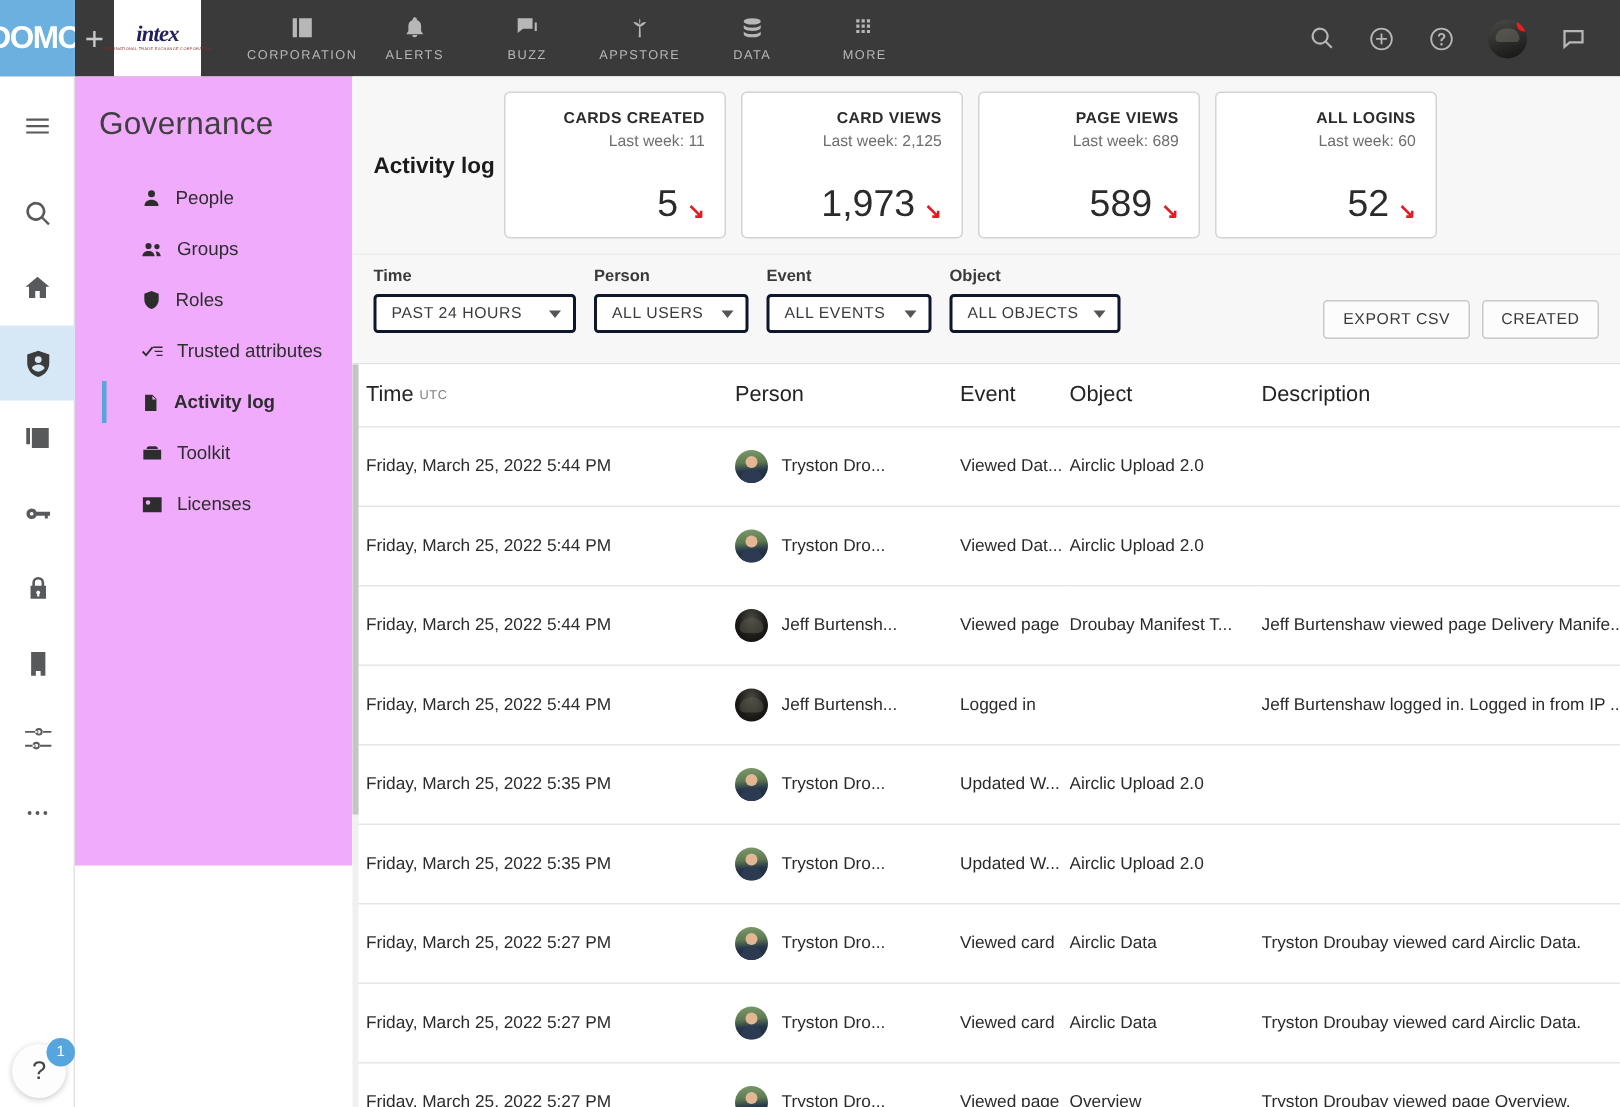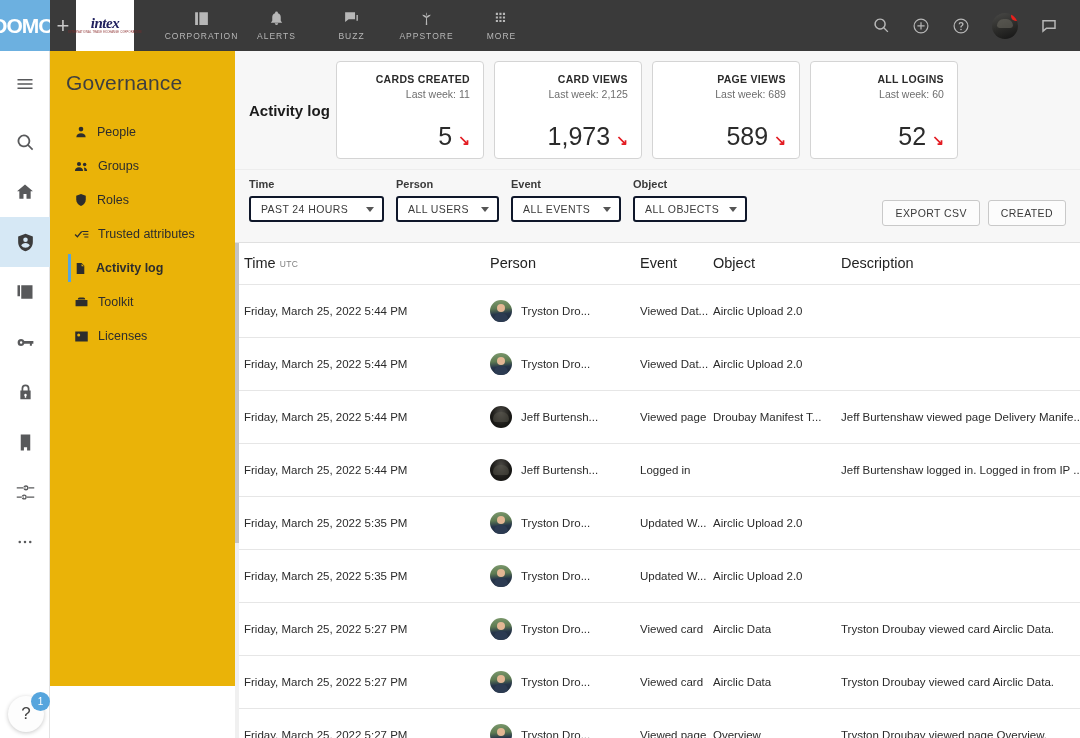--- a/index.html
+++ b/index.html
@@ -96,31 +96,31 @@
     font-size: 17px; color: #444; cursor: pointer;
   }
   .help-badge {
     position: absolute; right: -6px; top: -4px; width: 19px; height: 19px;
     border-radius: 50%; background: #56a5dd; color: #fff;
     font-size: 10px; display: flex; align-items: center; justify-content: center;
   }
 
   
   .subnav {
-    position: absolute; top: 51px; left: 50px; width: 185px; height: 635px;
-    background: #eab308;
+    position: absolute; top: 51px; left: 50px; width: 185px; height: 526px;
+    background: #f0abfc;
   }
   .subnav h1 {
     font-size: 21px; font-weight: 400; color: #3f3f3f;
     padding: 20px 0 0 16px; letter-spacing: .2px;
   }
   .subnav-list { margin-top: 20px; }
   .subnav-item {
     height: 34px; display: flex; align-items: center; gap: 9px;
-    padding-left: 24px; cursor: pointer; position: relative;
+    padding-left: 44px; cursor: pointer; position: relative;
   }
   .subnav-item .lbl { font-size: 12.5px; color: #2d2d2d; }
   .subnav-item.active .lbl { font-weight: 700; }
   .subnav-item.active::before {
     content: ""; position: absolute; left: 18px; top: 3px;
     width: 3px; height: 28px; background: #56a5dd;
   }
   .subnav-item svg { fill: #2d2d2d; flex: none; }
 
   
@@ -264,20 +264,27 @@
       <svg class="nav-icon" viewBox="0 0 24 24">
           <path d="M3 3h14v10H8l-5 4V3zm6 12h12V7h-2v8H9v0z"></path>
         </svg>
       <span class="lbl">BUZZ</span>
     </div>
     <div class="nav-item">
       <svg class="nav-icon" viewBox="0 0 24 24">
           <path d="M12 3c1 2.6.6 4.6-.4 6.2C10.4 7.4 8.4 6.4 6 6.6c1.4 2.6 3.6 3.8 5.4 4.2L11 21h2l-.4-10.2c1.8-.4 4-1.6 5.4-4.2-2.4-.2-4.4.8-5.6 2.6C11.4 7.6 11 5.6 12 3z"></path>
         </svg>
       <span class="lbl">APPSTORE</span>
+    </div>
+    <div class="nav-item">
+      <svg class="nav-icon" viewBox="0 0 24 24">
+          <ellipse cx="12" cy="6" rx="8" ry="3"></ellipse>
+          <path d="M4 9c0 1.7 3.6 3 8 3s8-1.3 8-3v3c0 1.7-3.6 3-8 3s-8-1.3-8-3V9zm0 6c0 1.7 3.6 3 8 3s8-1.3 8-3v3c0 1.7-3.6 3-8 3s-8-1.3-8-3v-3z"></path>
+        </svg>
+      <span class="lbl">DATA</span>
     </div>
     <div class="nav-item">
       <svg class="nav-icon" viewBox="0 0 24 24">
           <path d="M4 4h3v3H4zm5 0h3v3H9zm5 0h3v3h-3zM4 9h3v3H4zm5 0h3v3H9zm5 0h3v3h-3zM4 14h3v3H4zm5 0h3v3H9zm5 0h3v3h-3z"></path>
         </svg>
       <span class="lbl">MORE</span>
     </div>
   </div>
 
   <div class="nav-right">

